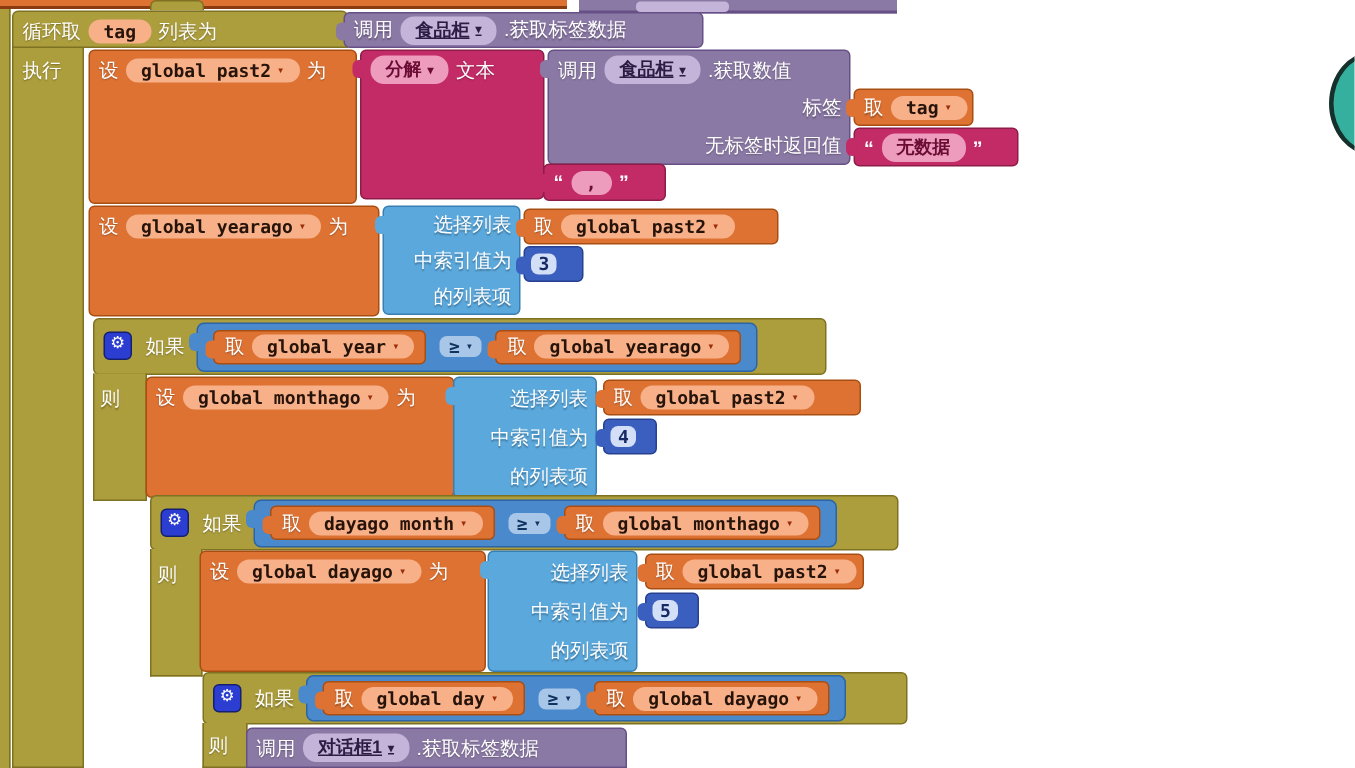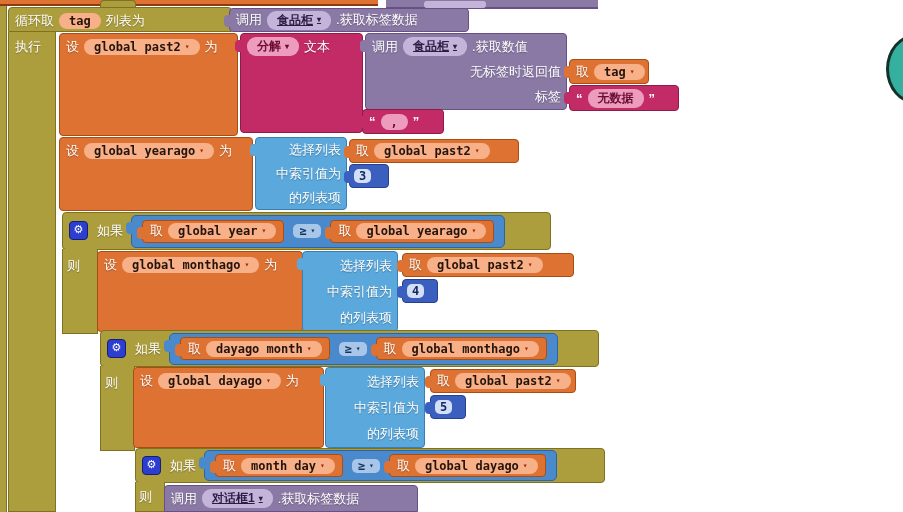--- a/index.html
+++ b/index.html
@@ -94,24 +94,24 @@
   <div class="block purple plug" style="left:365px;top:33px;width:202px;height:77px;">
     <div class="row">
       <span class="lbl cjk">调用</span>
       <span class="slot slot-p cjk">
         <span>食品柜</span>
         <span class="arr">▾</span>
       </span>
       <span class="lbl cjk">.获取数值</span>
     </div>
     <div class="row rrow">
+      <span class="lbl cjk">标签</span>
+    </div>
+    <div class="row rrow">
       <span class="lbl cjk">无标签时返回值</span>
-    </div>
-    <div class="row rrow">
-      <span class="lbl cjk">标签</span>
     </div>
   </div>
 
   <div class="block orange plug" style="left:569px;top:59px;width:80px;height:25px;">
     <div class="row" style="height:23px;">
       <span class="lbl cjk">取</span>
       <span class="slot slot-o">
         <span>tag</span>
         <span class="arr">▾</span>
       </span>
@@ -299,21 +299,21 @@
     </div>
   </div>
 
   <div class="block olive" style="left:135px;top:448px;width:470px;height:35px;display:flex;align-items:center;gap:8px;padding-left:34px;">
     <span class="gear" style="left:6px;top:7px;"></span>
     <span class="lbl cjk">如果</span>
     <div class="compare plug" style="height:29px;">
       <div class="inlineblk orange plug" style="border:1px solid #a84e12;">
         <span class="lbl cjk">取</span>
         <span class="slot slot-o">
-          <span>month day</span>
+          <span>global day</span>
           <span class="arr">▾</span>
         </span>
       </div>
       <span class="slot slot-c">
         <span>≥</span>
         <span class="arr">▾</span>
       </span>
       <div class="inlineblk orange plug" style="border:1px solid #a84e12;">
         <span class="lbl cjk">取</span>
         <span class="slot slot-o">

